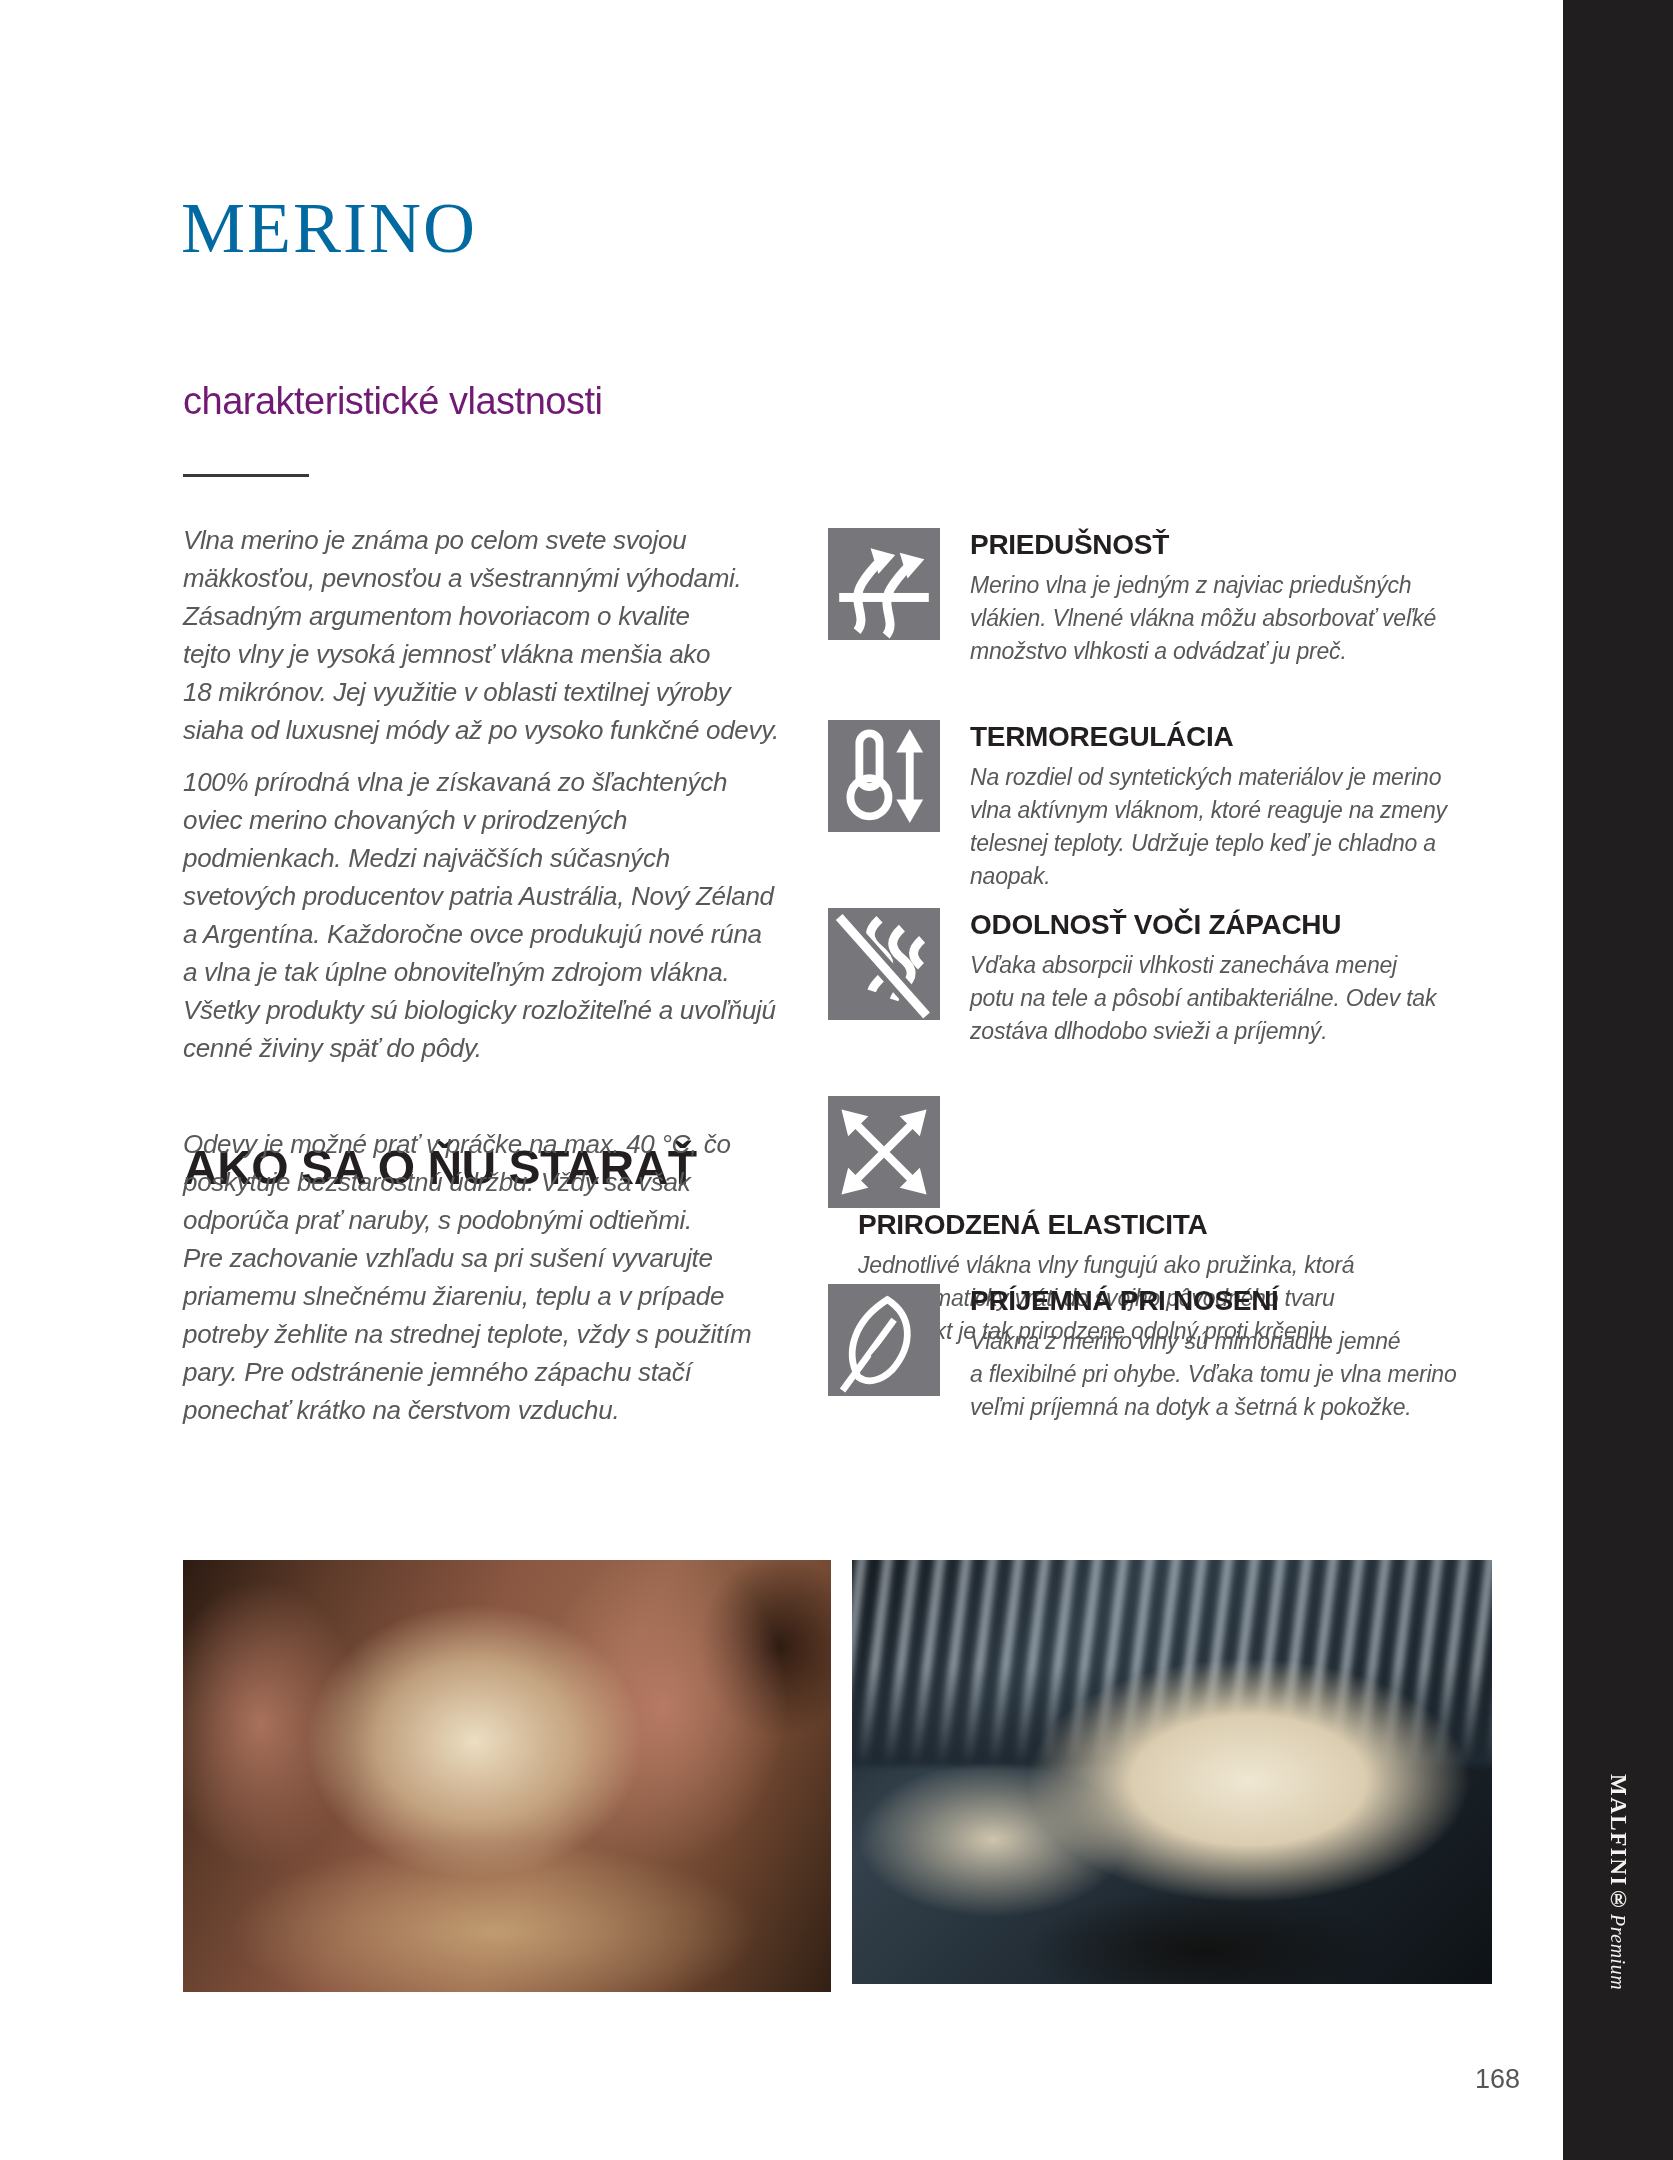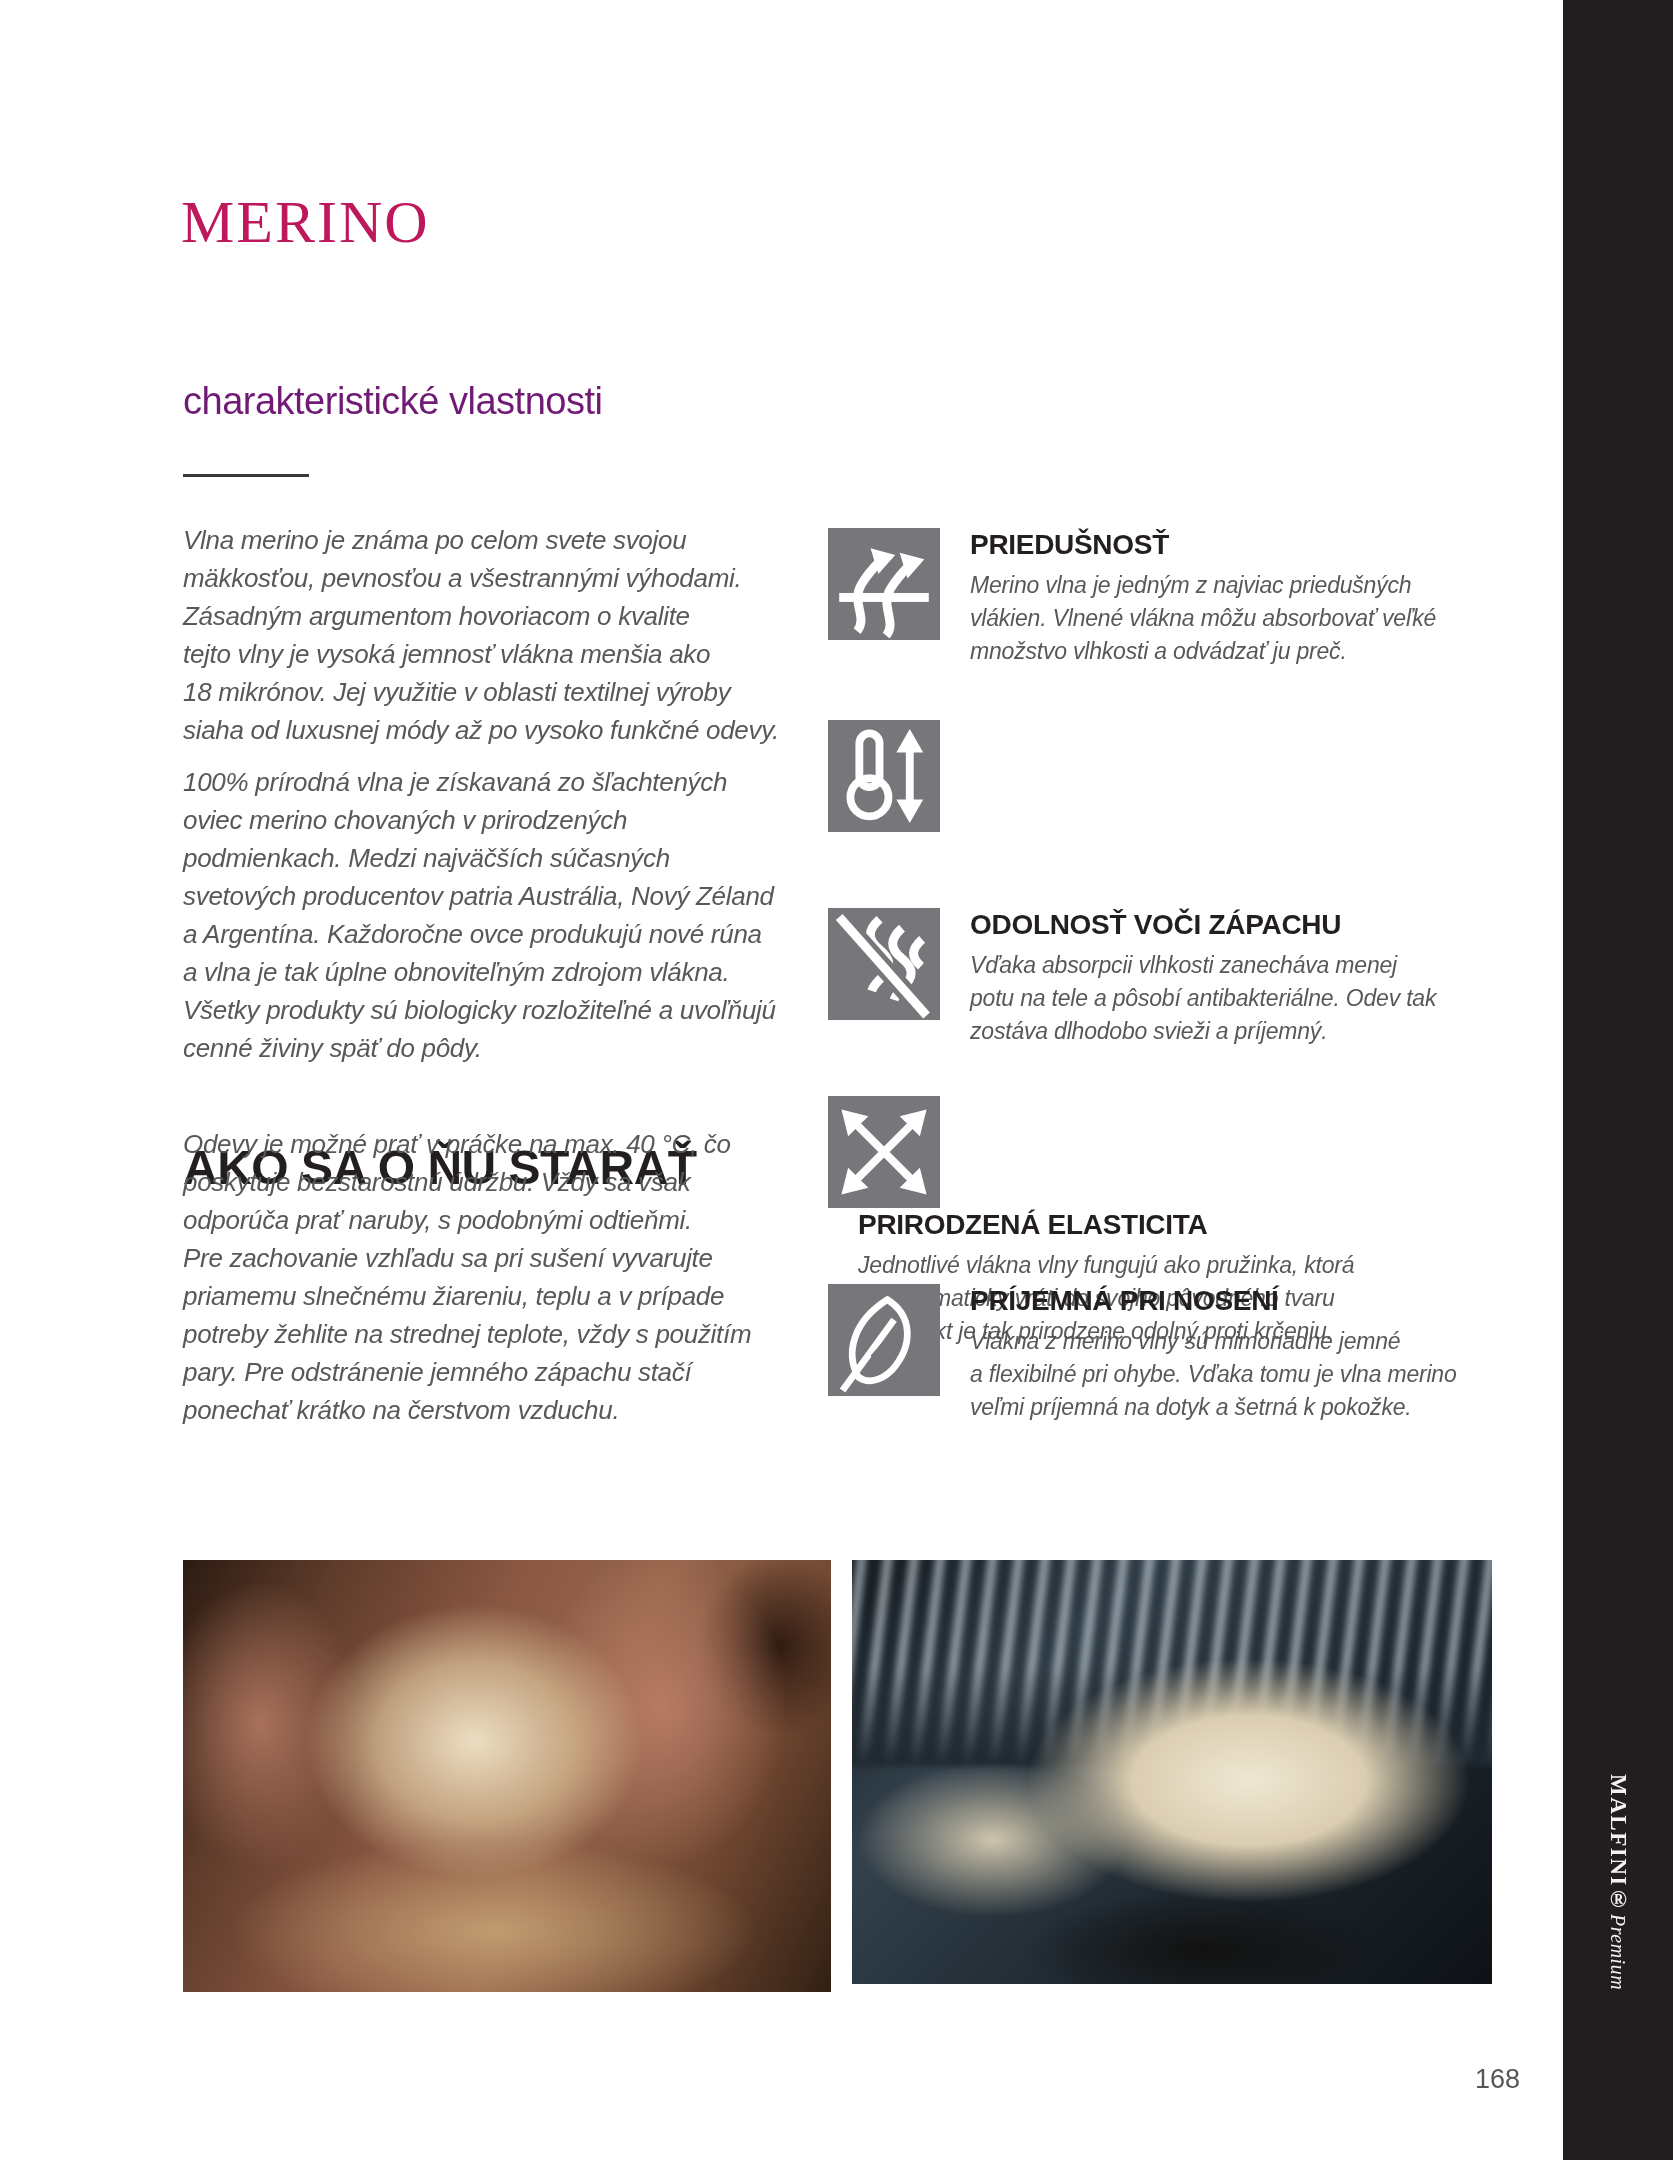--- a/index.html
+++ b/index.html
@@ -12,22 +12,22 @@
   .page{
     position:relative;
     width:1673px;height:2160px;
     background:#ffffff;
     overflow:hidden;
     font-family:"Liberation Sans","DejaVu Sans",sans-serif;
   }
   .page-title{
     position:absolute;left:181px;top:192px;
     font-family:"Liberation Serif","DejaVu Serif",serif;
-    font-size:60px;line-height:1;letter-spacing:2px;
-    color:#be185d;font-weight:500;
+    font-size:72px;line-height:1;letter-spacing:2px;
+    color:#0369a1;font-weight:500;
   }
   .page-subtitle{
     position:absolute;left:183px;top:380px;
     font-size:38px;letter-spacing:-0.5px;
     color:#701a75;font-weight:400;
   }
   .title-rule{
     position:absolute;left:183px;top:474px;width:126px;height:0;
     border-top:3px solid #3a383a;
   }
@@ -179,20 +179,27 @@
   <div id="feature-1" class="feature">
     <div class="icon-tile">
       <svg viewBox="0 0 100 100" xmlns="http://www.w3.org/2000/svg">
         <rect x="28" y="12" width="18" height="48" rx="9" stroke="#fff" stroke-width="7" fill="none"></rect>
         <circle cx="37" cy="69" r="17" stroke="#fff" stroke-width="7" fill="none"></circle>
         <line x1="73" y1="26" x2="73" y2="74" stroke="#fff" stroke-width="7"></line>
         <polygon points="73,8 61,29 85,29" fill="#fff"></polygon>
         <polygon points="73,92 61,71 85,71" fill="#fff"></polygon>
       </svg>
     </div>
+    <div class="feature-body">
+      <div class="feature-title">TERMOREGULÁCIA</div>
+      <div class="feature-text lines">Na rozdiel od syntetických materiálov je merino
+vlna aktívnym vláknom, ktoré reaguje na zmeny
+telesnej teploty. Udržuje teplo keď je chladno a
+naopak.</div>
+    </div>
   </div>
 
   <div id="feature-2" class="feature">
     <div class="icon-tile">
       <svg viewBox="0 0 100 100" xmlns="http://www.w3.org/2000/svg">
         <path d="M46,10 c-11,10 -11,18 0,27 c11,9 11,17 0,27 c-4,4 -6,7 -7,10" stroke="#fff" stroke-width="8" fill="none"></path>
         <path d="M66,18 c-11,10 -11,18 0,27 c11,9 11,17 0,27 c-4,4 -6,7 -7,10" stroke="#fff" stroke-width="8" fill="none"></path>
         <path d="M84,28 c-10,9 -10,16 -1,24" stroke="#fff" stroke-width="8" fill="none"></path>
         <line x1="10" y1="8" x2="88" y2="96" stroke="#77777b" stroke-width="17"></line>
         <line x1="10" y1="8" x2="88" y2="96" stroke="#fff" stroke-width="8"></line>

